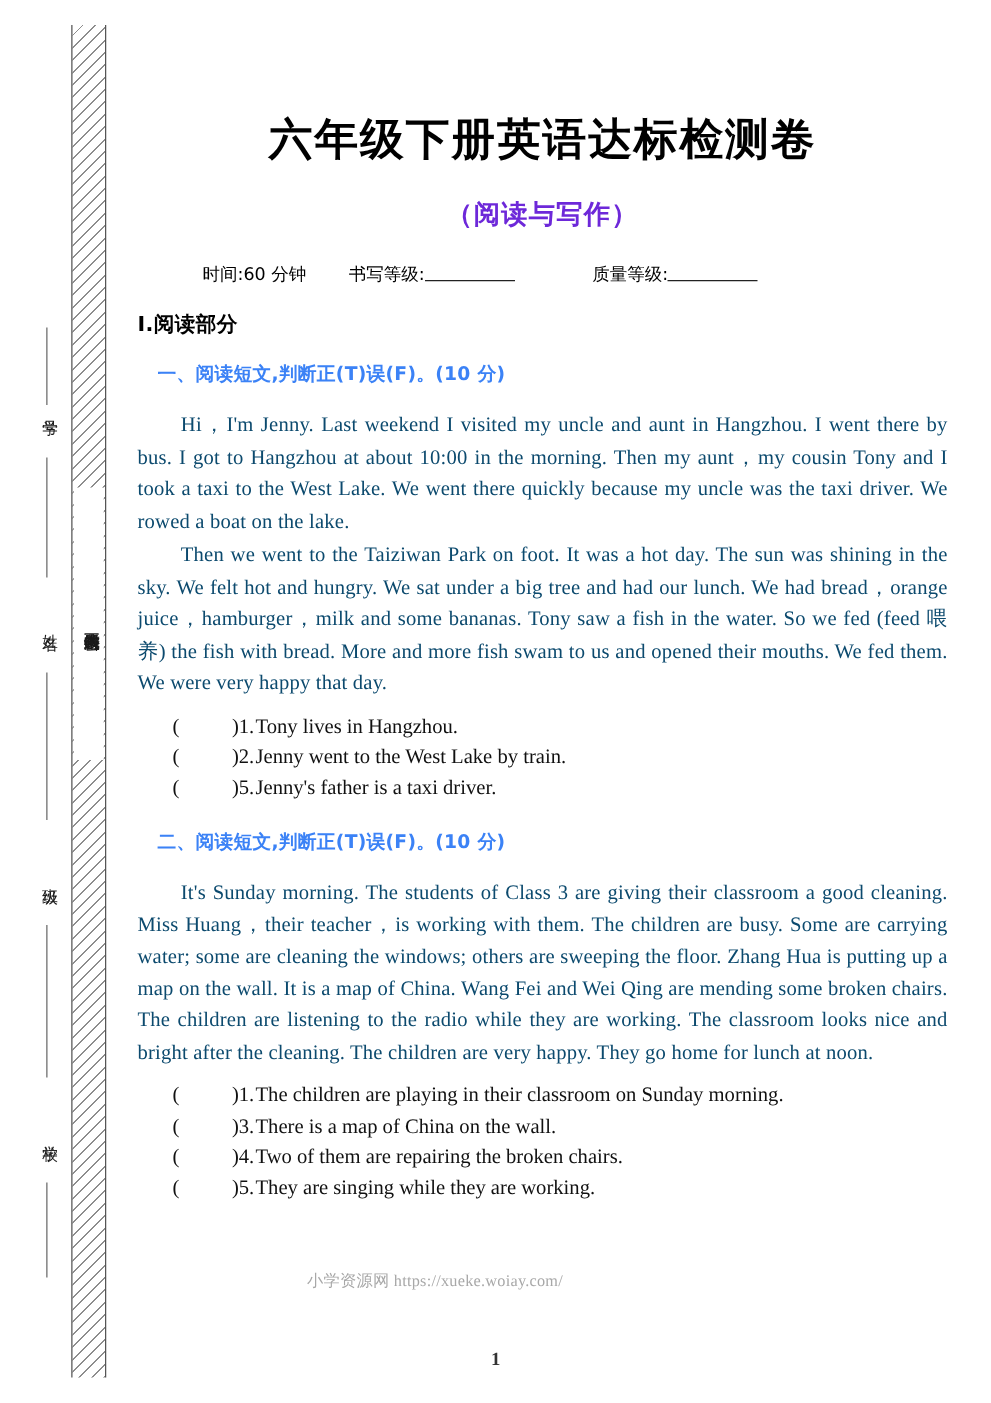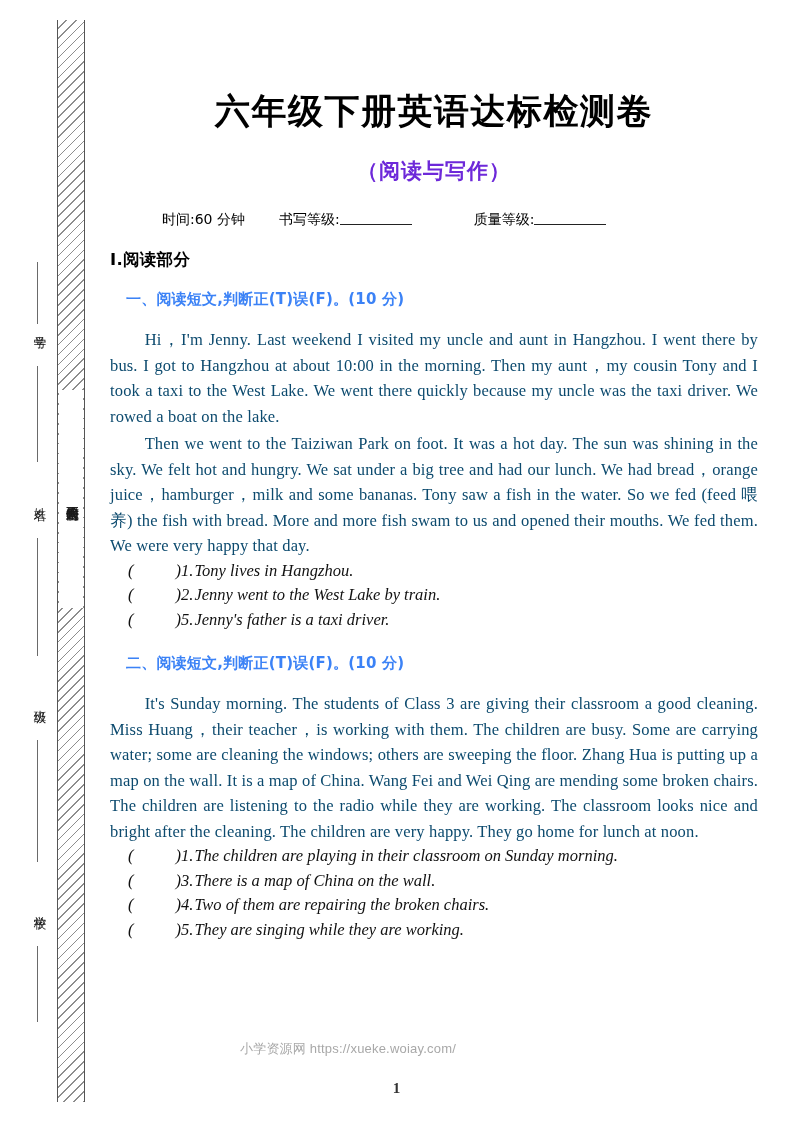--- a/index.html
+++ b/index.html
@@ -160,42 +160,41 @@
     text-justify: inter-word;
     font-family: "Liberation Serif", "DejaVu Serif", serif;
     font-size: 16.5px;
     line-height: 25.5px;
     color: #0c4a6e;
     letter-spacing: 0.15px;
   }
 
   .tf-list {
     list-style: none;
-    margin: 0;
+    margin: 10px;
     padding: 0 0 0 18px;
-    font-style: italic;
   }
   .tf-item {
     font-family: "Liberation Serif", "DejaVu Serif", serif;
     font-size: 16.5px;
     line-height: 24.5px;
     color: #111;
     white-space: nowrap;
   }
   .tf-paren-open { display: inline-block; }
   .tf-gap { display: inline-block; width: 42px; }
   .tf-num { margin-right: 1px; }
 
   .footer-watermark {
     position: absolute;
     left: 0;
-    top: 1040px;
+    top: 1016px;
     width: 696px;
     text-align: center;
-    font-family: Liberation Sans, sans-serif;
+    font-family: Liberation Serif, serif;
     font-size: 13px;
     color: #a8a8a8;
     letter-spacing: 0.2px;
   }
   .page-number {
     position: absolute;
     left: 0;
     top: 1080px;
     width: 793px;
     text-align: center;

